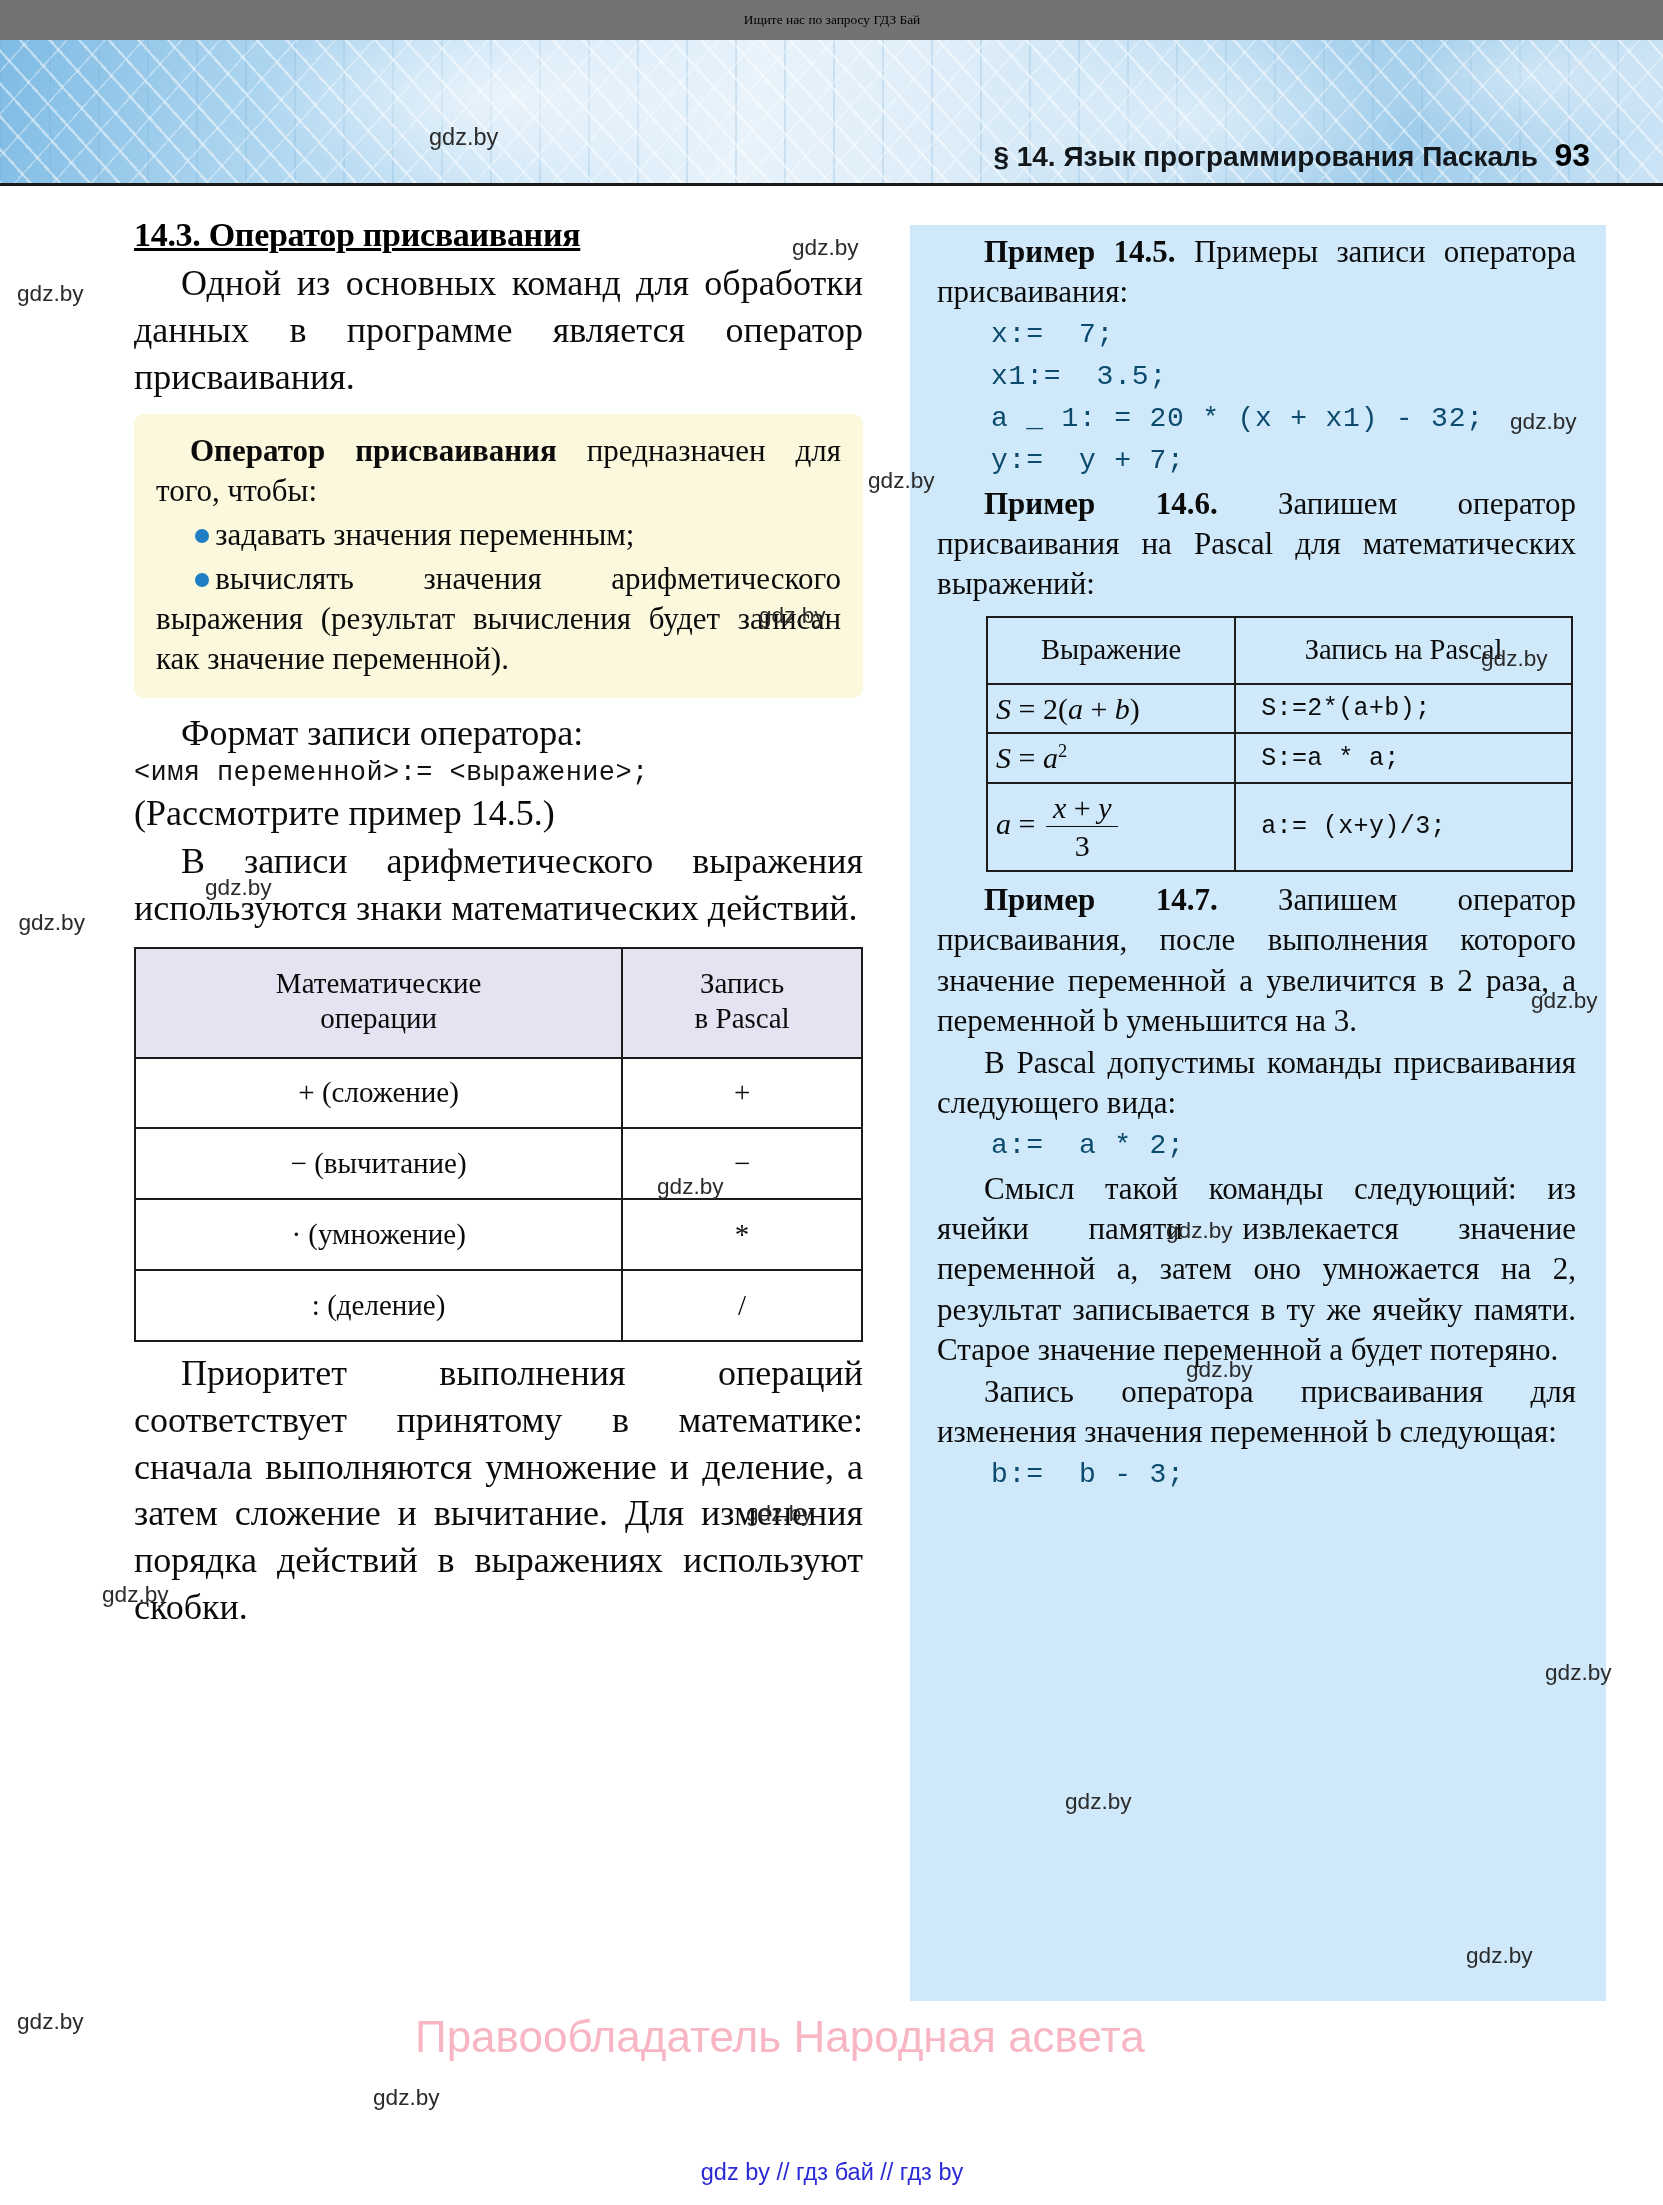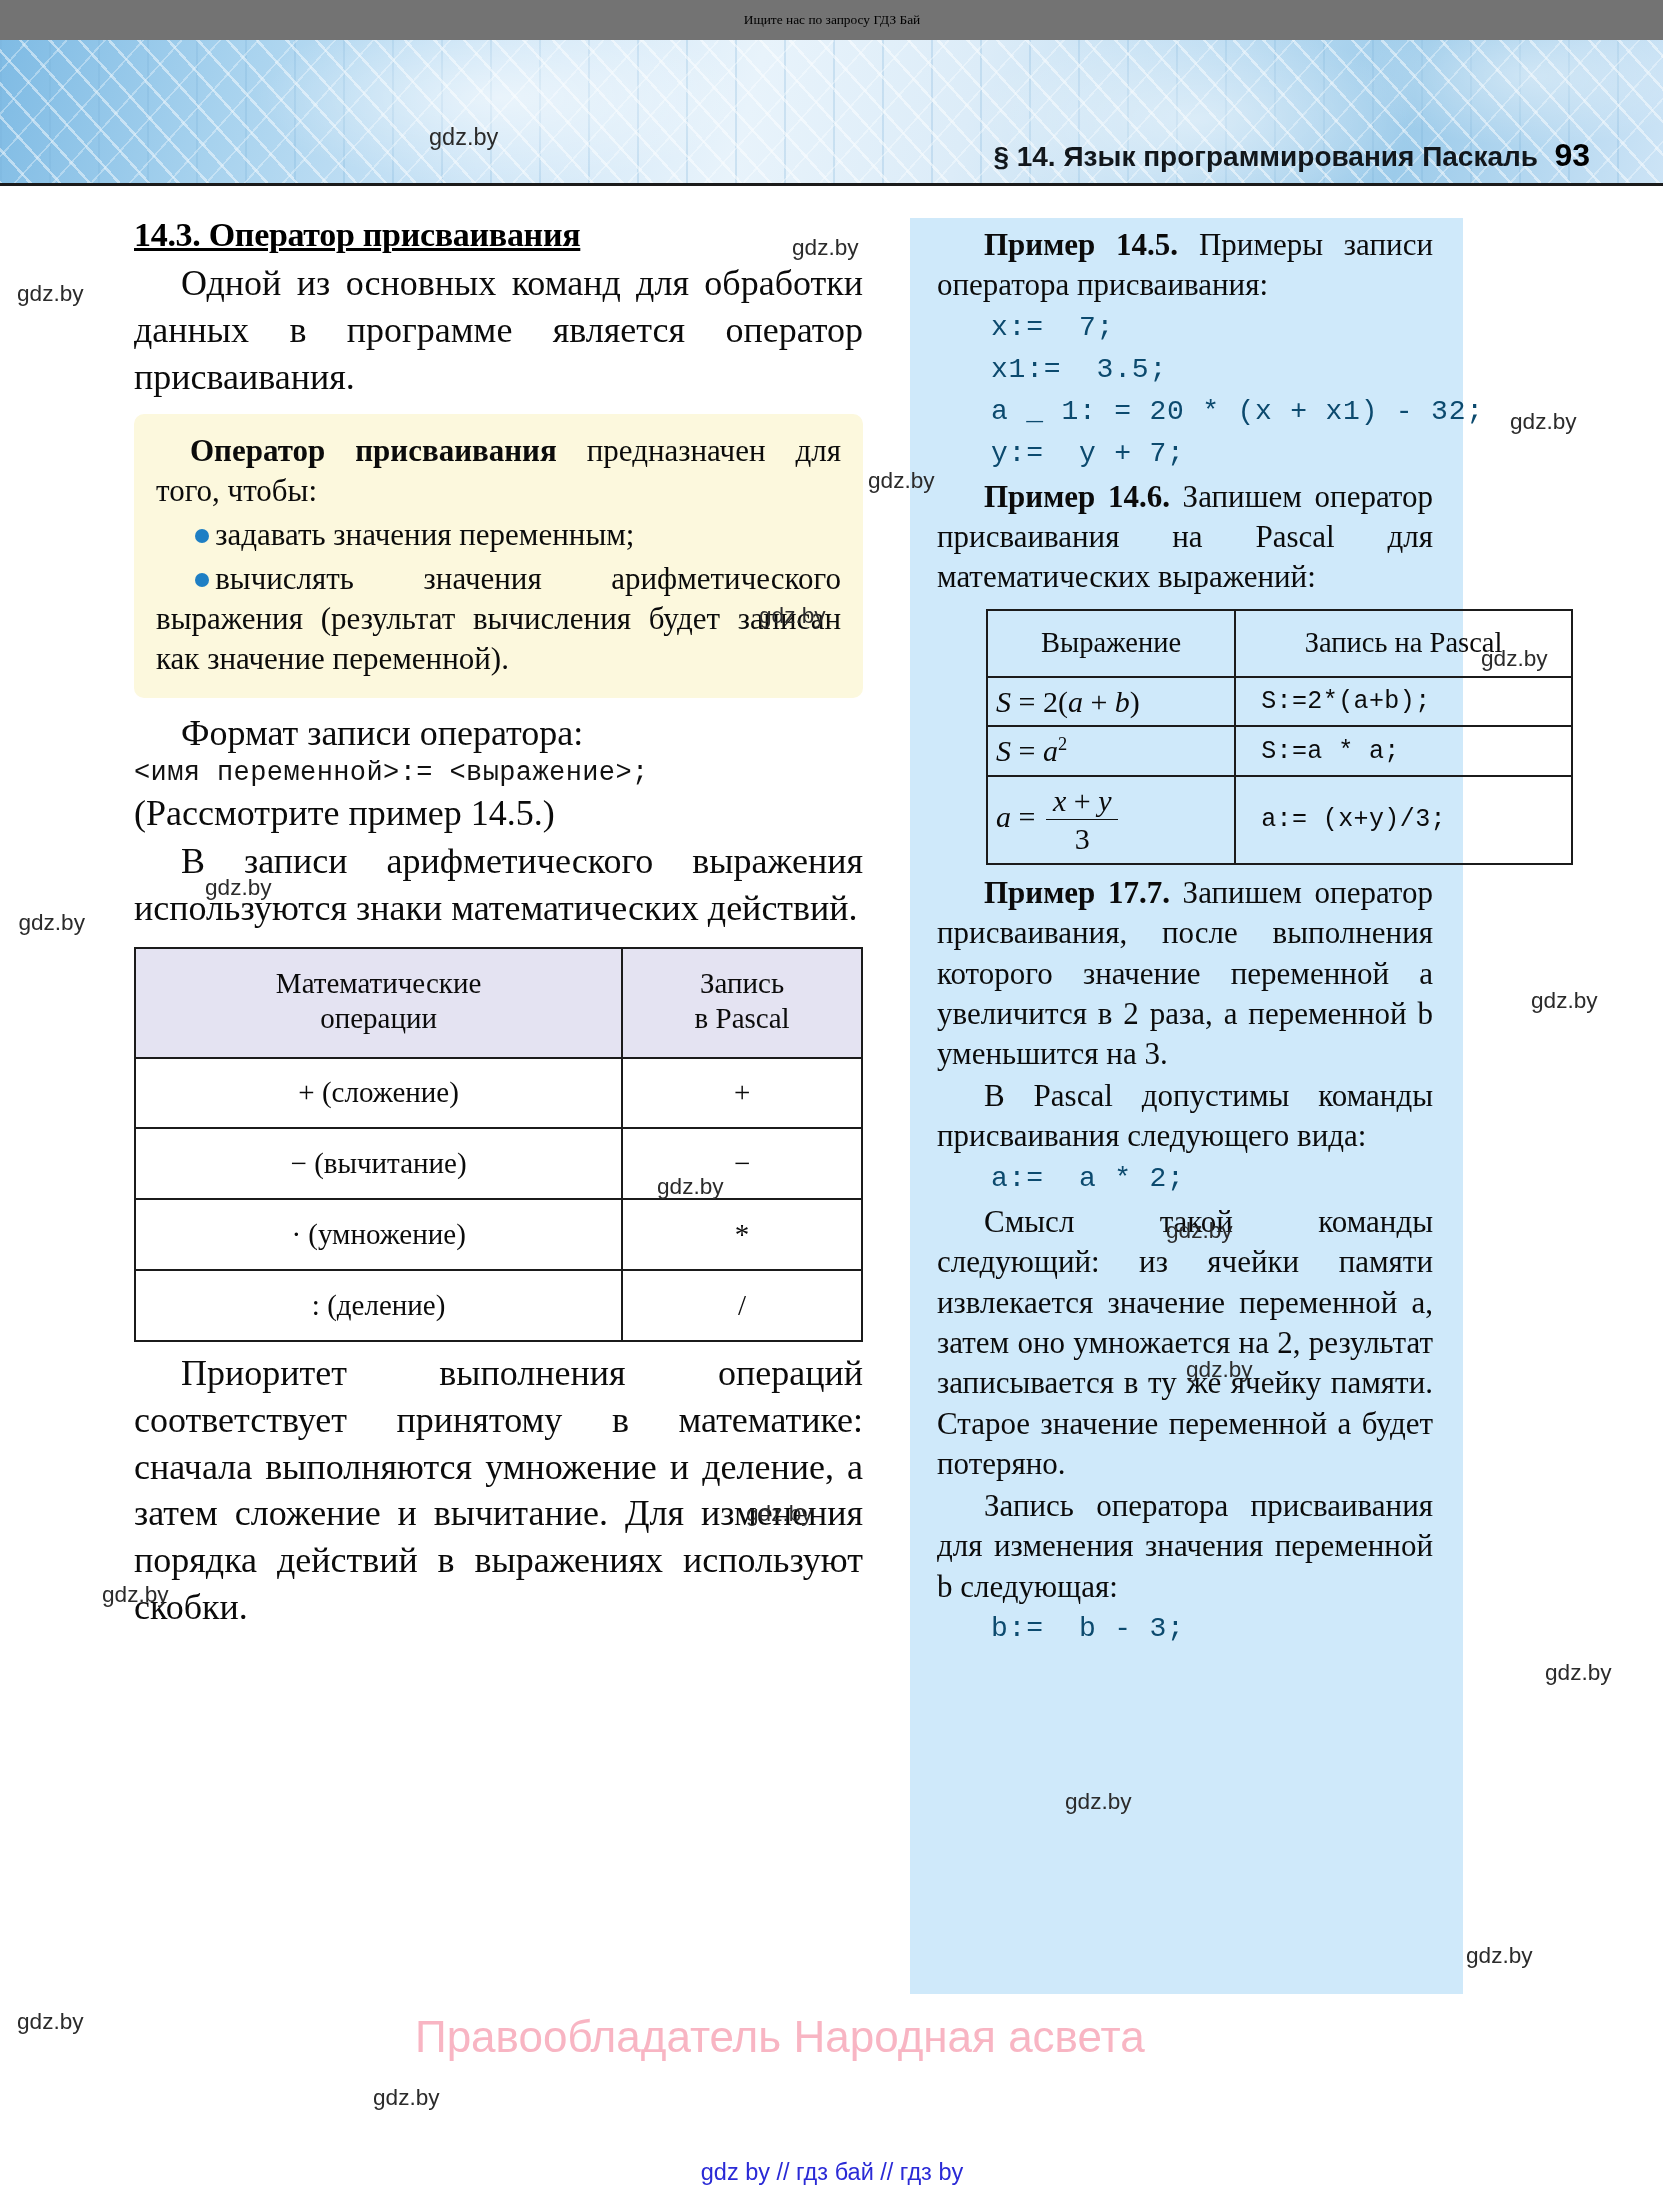--- a/index.html
+++ b/index.html
@@ -93,22 +93,22 @@
   }
 
   
   .col-left {
     position: absolute;
     left: 134px; top: 216px;
     width: 729px;
   }
   .col-right {
     position: absolute;
-    left: 910px; top: 218px;
-    width: 553px;
+    left: 910px; top: 225px;
+    width: 696px;
     min-height: 1776px;
     background: #cfe9fa;
     padding: 6.7px 0 25px 0;
     box-sizing: border-box;
   }
 
   h2.section-title {
     margin: 0 0 6.7px 0;
     font-size: 34px;
     font-weight: 700;
@@ -396,21 +396,21 @@
               <span class="num"><span class="mi">x</span> + <span class="mi">y</span></span>
               <span class="den">3</span>
             </span>
           </td>
           <td class="pascal-cell">a:= (x+y)/3;</td>
         </tr>
       </tbody>
     </table>
 
     <p class="body-text">
-      <b>Пример 17.7.</b><span> Запишем оператор присваивания, после выполнения которого значение переменной a увеличится в 2 раза, а переменной b уменьшится на 3.</span>
+      <b>Пример 14.7.</b><span> Запишем оператор присваивания, после выполнения которого значение переменной a увеличится в 2 раза, а переменной b уменьшится на 3.</span>
     </p>
 
     <p class="body-text">В Pascal допустимы команды присваивания следующего вида:</p>
     <p class="code-line">a:=  a * 2;</p>
 
     <p class="body-text">Смысл такой команды следующий: из ячейки памяти извлекается значение переменной a, затем оно умножается на 2, результат записывается в ту же ячейку памяти. Старое значение переменной a будет потеряно.</p>
 
     <p class="body-text">Запись оператора присваивания для изменения значения переменной b следующая:</p>
     <p class="code-line">b:=  b - 3;</p>
   </div>

